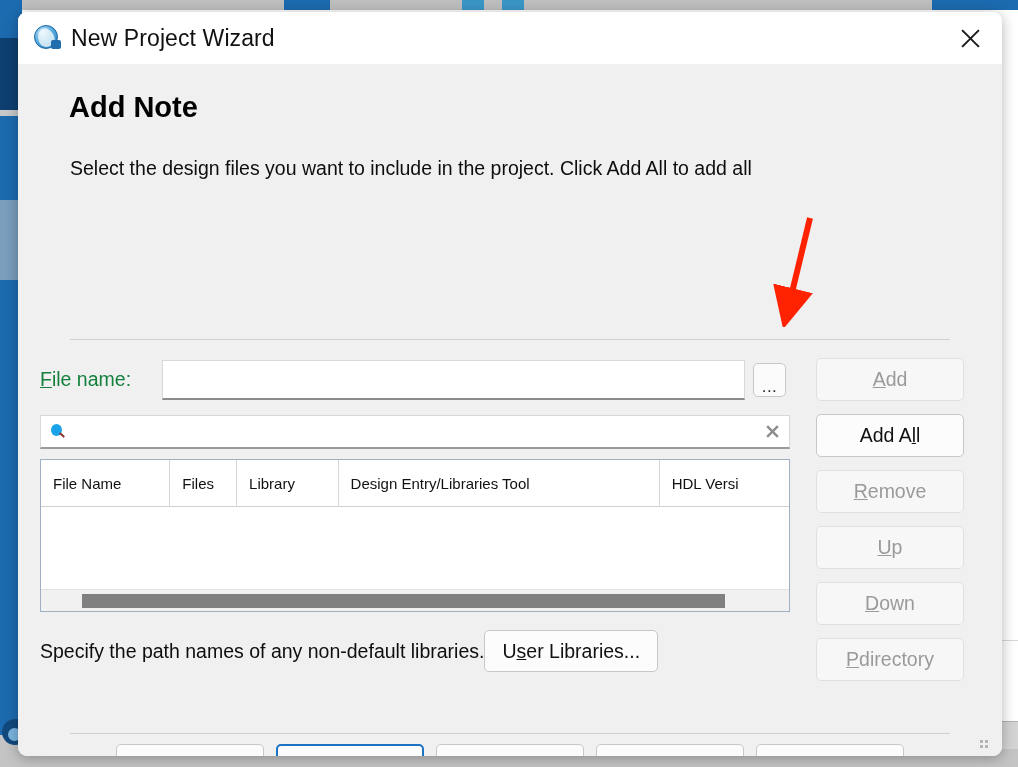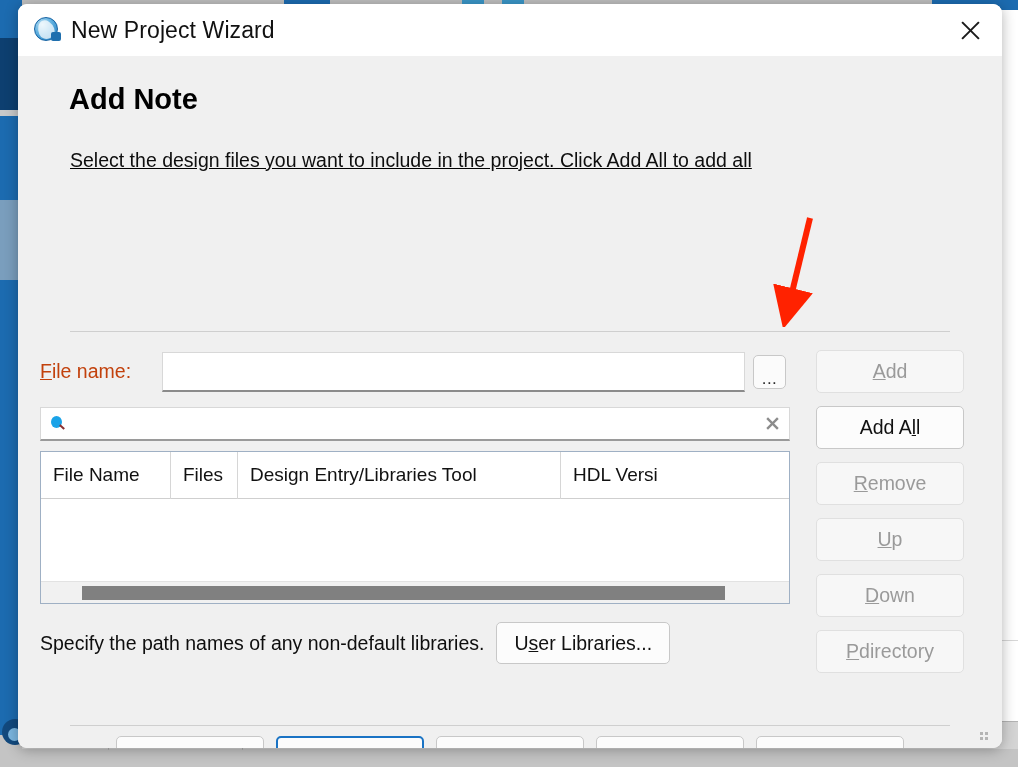--- a/index.html
+++ b/index.html
@@ -64,21 +64,21 @@
     background: #d7d7d7;
   }
   #bg-orange-mark {
     position: absolute; left: 34px; top: 580px;
     font-size: 22px; color: #c8811c; font-weight: bold;
   }
 
   
   #dialog {
     position: absolute;
-    left: 18px; top: 4px;
+    left: 18px; top: 12px;
     width: 984px; height: 744px;
     background: #f0f0f0;
     border-radius: 9px;
     box-shadow: 0 2px 14px rgba(0,0,0,.30);
     overflow: hidden;
     display: flex; flex-direction: column;
   }
   #titlebar {
     height: 52px; flex: 0 0 52px;
     background: #ffffff;
@@ -117,33 +117,33 @@
     flex: 1 1 auto;
     background: #f0f0f0;
     padding: 0 30px;
     position: relative;
   }
 
   #page-title {
     font-size: 29px; font-weight: bold; color: #000;
     margin: 27px 0 0 21px;
   }
-  #desc-block { margin: 30px 0 8px 22px; width: 900px; text-decoration: underline; }
+  #desc-block { margin: 30px 0 8px 22px; width: 900px; }
   .desc-line { font-size: 19.5px; color: #0e0e0e; line-height: 1.47; }
   #desc-note { font-size: 19.5px; color: #0e0e0e; margin-top: 20px; }
 
   #sep-top {
     position: absolute; left: 52px; right: 52px; top: 275px;
     height: 1px; background: #cfcfcf;
   }
 
   #form-area { position: absolute; left: 22px; top: 294px; width: 934px; }
 
   .row-filename { display: flex; align-items: center; height: 43px; }
-  #filename-label { font-size: 19.5px; color: #c2410c; width: 122px; }
+  #filename-label { font-size: 19.5px; color: #15803d; width: 122px; }
   #filename-input {
     flex: 0 0 583px; height: 40px;
     background: #ffffff;
     border: 1px solid #d8d8d8;
     border-bottom: 2px solid #8b8b8b;
     font-size: 18px; padding: 0 8px;
     outline: none; color: #111;
   }
   #browse-btn {
     width: 33px; height: 34px; margin-left: 8px;
@@ -192,39 +192,39 @@
     display: flex; flex-direction: column;
     overflow: hidden;
   }
   #table-head {
     height: 47px; flex: 0 0 47px;
     display: flex; align-items: center;
     border-bottom: 1px solid #cfcfcf;
     background: #ffffff;
   }
   .th {
-    font-size: 19px; color: #111;
+    font-size: 15px; color: #111;
     padding: 13px 12px; height: 47px;
     display: flex; align-items: center;
     border-right: 1px solid #d6d6d6;
     white-space: nowrap; overflow: hidden;
   }
   #table-rows { flex: 1 1 auto; background: #ffffff; }
   #hscroll {
     height: 22px; flex: 0 0 22px; background: #f1f1f1;
     border-top: 1px solid #e2e2e2;
     position: relative; cursor: pointer;
   }
   #hscroll-thumb {
     position: absolute; left: 41px; top: 4px;
     width: 643px; height: 14px; background: #808080;
   }
 
   #libs-row {
-    margin-top: 18px; display: flex; align-items: center; gap: 12px;
+    margin-top: 18px; display: flex; align-items: center; 
   }
   #libs-text { font-size: 19.5px; color: #0e0e0e; }
   #user-libs-btn {
     height: 42px; padding: 0 17px;
     background: #fcfcfc; border: 1px solid #c8c8c8; border-radius: 5px;
     font-size: 19.5px; color: #111; cursor: pointer;
     display: flex; align-items: center;
   }
 
   
@@ -361,20 +361,21 @@
               <line x1="12" y1="2" x2="2" y2="12" stroke="#8c8c8c" stroke-width="2.2"></line>
             </svg>
           </div>
         </div>
       </div>
 
       <div id="table-wrap">
         <div id="table-head">
           <div class="th" style="width:130px">File Name</div>
           <div class="th" style="width:67px">Files</div>
+          <div class="th" style="width:102px">Library</div>
           <div class="th" style="width:323px">Design Entry/Libraries Tool</div>
           <div class="th" style="width:130px;border-right:none">HDL Versi</div>
         </div>
         <div id="table-rows"></div>
         <div id="hscroll">
           <div id="hscroll-thumb"></div>
         </div>
       </div>
 
       <div id="libs-row">

